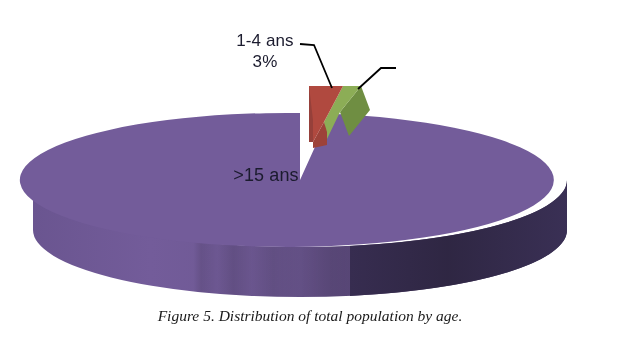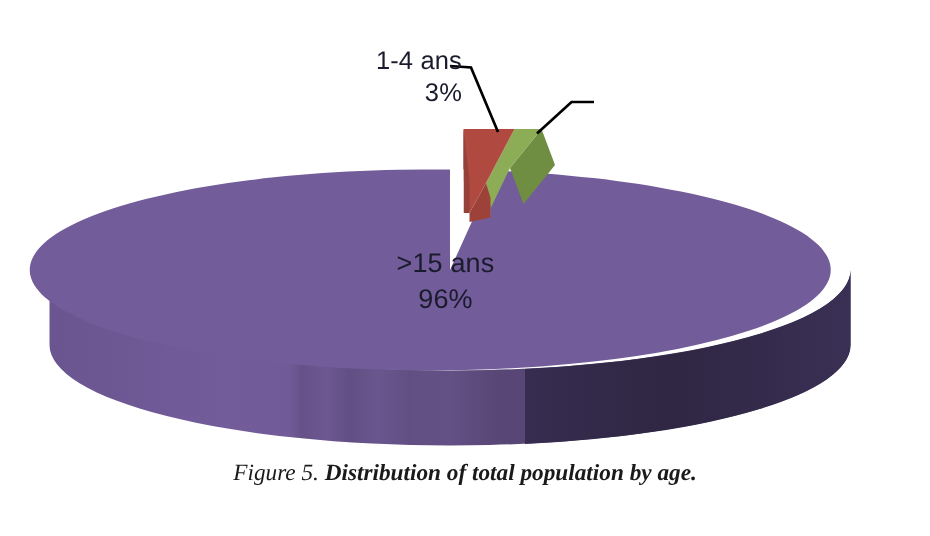--- a/index.html
+++ b/index.html
@@ -39,31 +39,31 @@
     white-space: nowrap;
     letter-spacing: 0.1px;
   }
   .slice-label .lbl-name,
   .slice-label .lbl-pct {
     display: block;
   }
   #label-1-4 {
     left: 222px;
     top: 30px;
-    text-align: right;
+    text-align: center;
     width: 86px;
   }
   #label-4-5 {
     left: 352px;
     top: 30px;
     text-align: center;
     width: 86px;
   }
   #label-gt15 {
-    left: 222px;
+    left: 191px;
     top: 163px;
     text-align: center;
     width: 150px;
     font-size: 18px;
     line-height: 24px;
   }
   #figure-caption {
     position: absolute;
     left: 0;
     top: 307px;
@@ -72,21 +72,20 @@
     font-family: "Liberation Serif", serif;
     font-size: 15.5px;
     color: #1a1a1a;
   }
   #figure-caption .cap-label {
     font-weight: normal;
     font-style: italic;
   }
   #figure-caption .cap-text {
     font-style: italic;
-    font-weight: bold;
   }
 </style>
 </head>
 <body>
 
 <div id="figure-root">
 
   <div id="chart-area">
     <svg id="chart-svg" viewBox="0 0 620 305" xmlns="http://www.w3.org/2000/svg">
       <defs>
@@ -163,21 +162,20 @@
     </svg>
 
     <div class="slice-label" id="label-1-4">
       <span class="lbl-name">1-4 ans</span>
       <span class="lbl-pct">3%</span>
     </div>
 
 
     <div class="slice-label" id="label-gt15">
       <span class="lbl-name">&gt;15 ans</span>
-      <span class="lbl-pct">96%</span>
     </div>
   </div>
 
   <div id="figure-caption">
     <span class="cap-label">Figure 5.</span>
     <span class="cap-text">Distribution of total population by age.</span>
   </div>
 
 </div>
 

